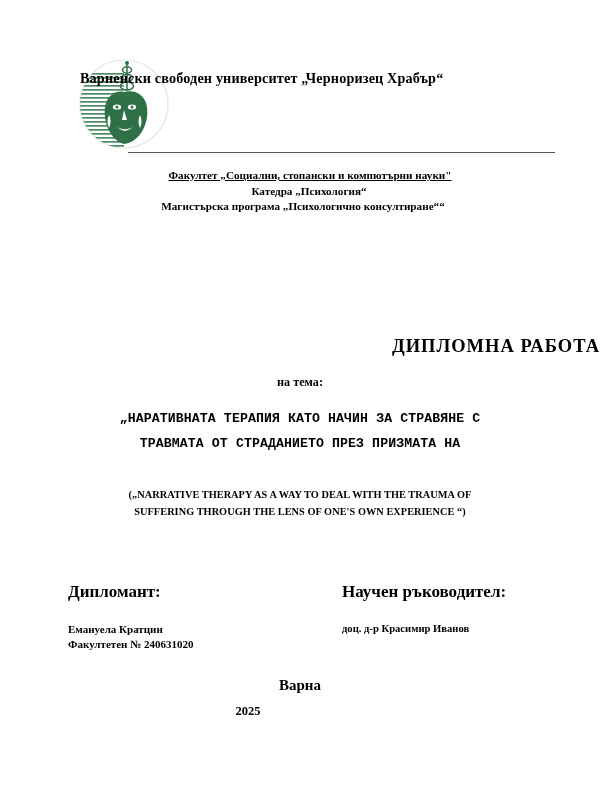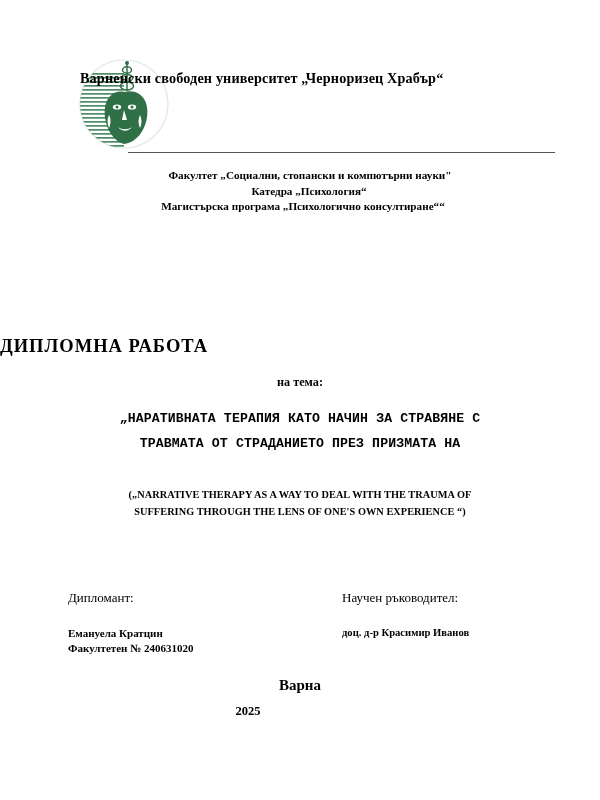--- a/index.html
+++ b/index.html
@@ -77,31 +77,31 @@
     width: 600px;
     text-align: center;
     font-size: 11.2px;
     font-weight: bold;
     line-height: 15.5px;
   }
   .faculty-block .fl {
     display: block;
     white-space: nowrap;
   }
-  .faculty-block .fl-1 { padding-left: 20px; }
+  .faculty-block .fl-1 { padding-left: 20px; text-decoration: underline; }
   .faculty-block .fl-2 { padding-left: 18px; }
   .faculty-block .fl-3 { padding-left: 6px; }
 
   
   .doc-type {
     position: absolute;
     left: 0;
     top: 336px;
     width: 600px;
-    text-align: left;
+    text-align: right;
     font-size: 18.5px;
     font-weight: bold;
     letter-spacing: 1.0px;
   }
 
   .on-topic {
     position: absolute;
     left: 0;
     top: 375px;
     width: 600px;
@@ -147,24 +147,24 @@
     height: 70px;
   }
   .sig-col {
     position: absolute;
     top: 0;
   }
   .sig-left { left: 68px; }
   .sig-right { left: 342px; }
 
   .sig-role {
-    font-size: 13px;
-    font-weight: normal;
+    font-size: 17px;
+    font-weight: bold;
     white-space: nowrap;
-    margin: 12px 0 20px 0;
+    margin: 4px 0 20px 0;
   }
   .sig-line {
     font-size: 11px;
     font-weight: bold;
     white-space: nowrap;
     line-height: 14.5px;
   }
   .sig-right .sig-line {
     font-size: 10.6px;
   }

